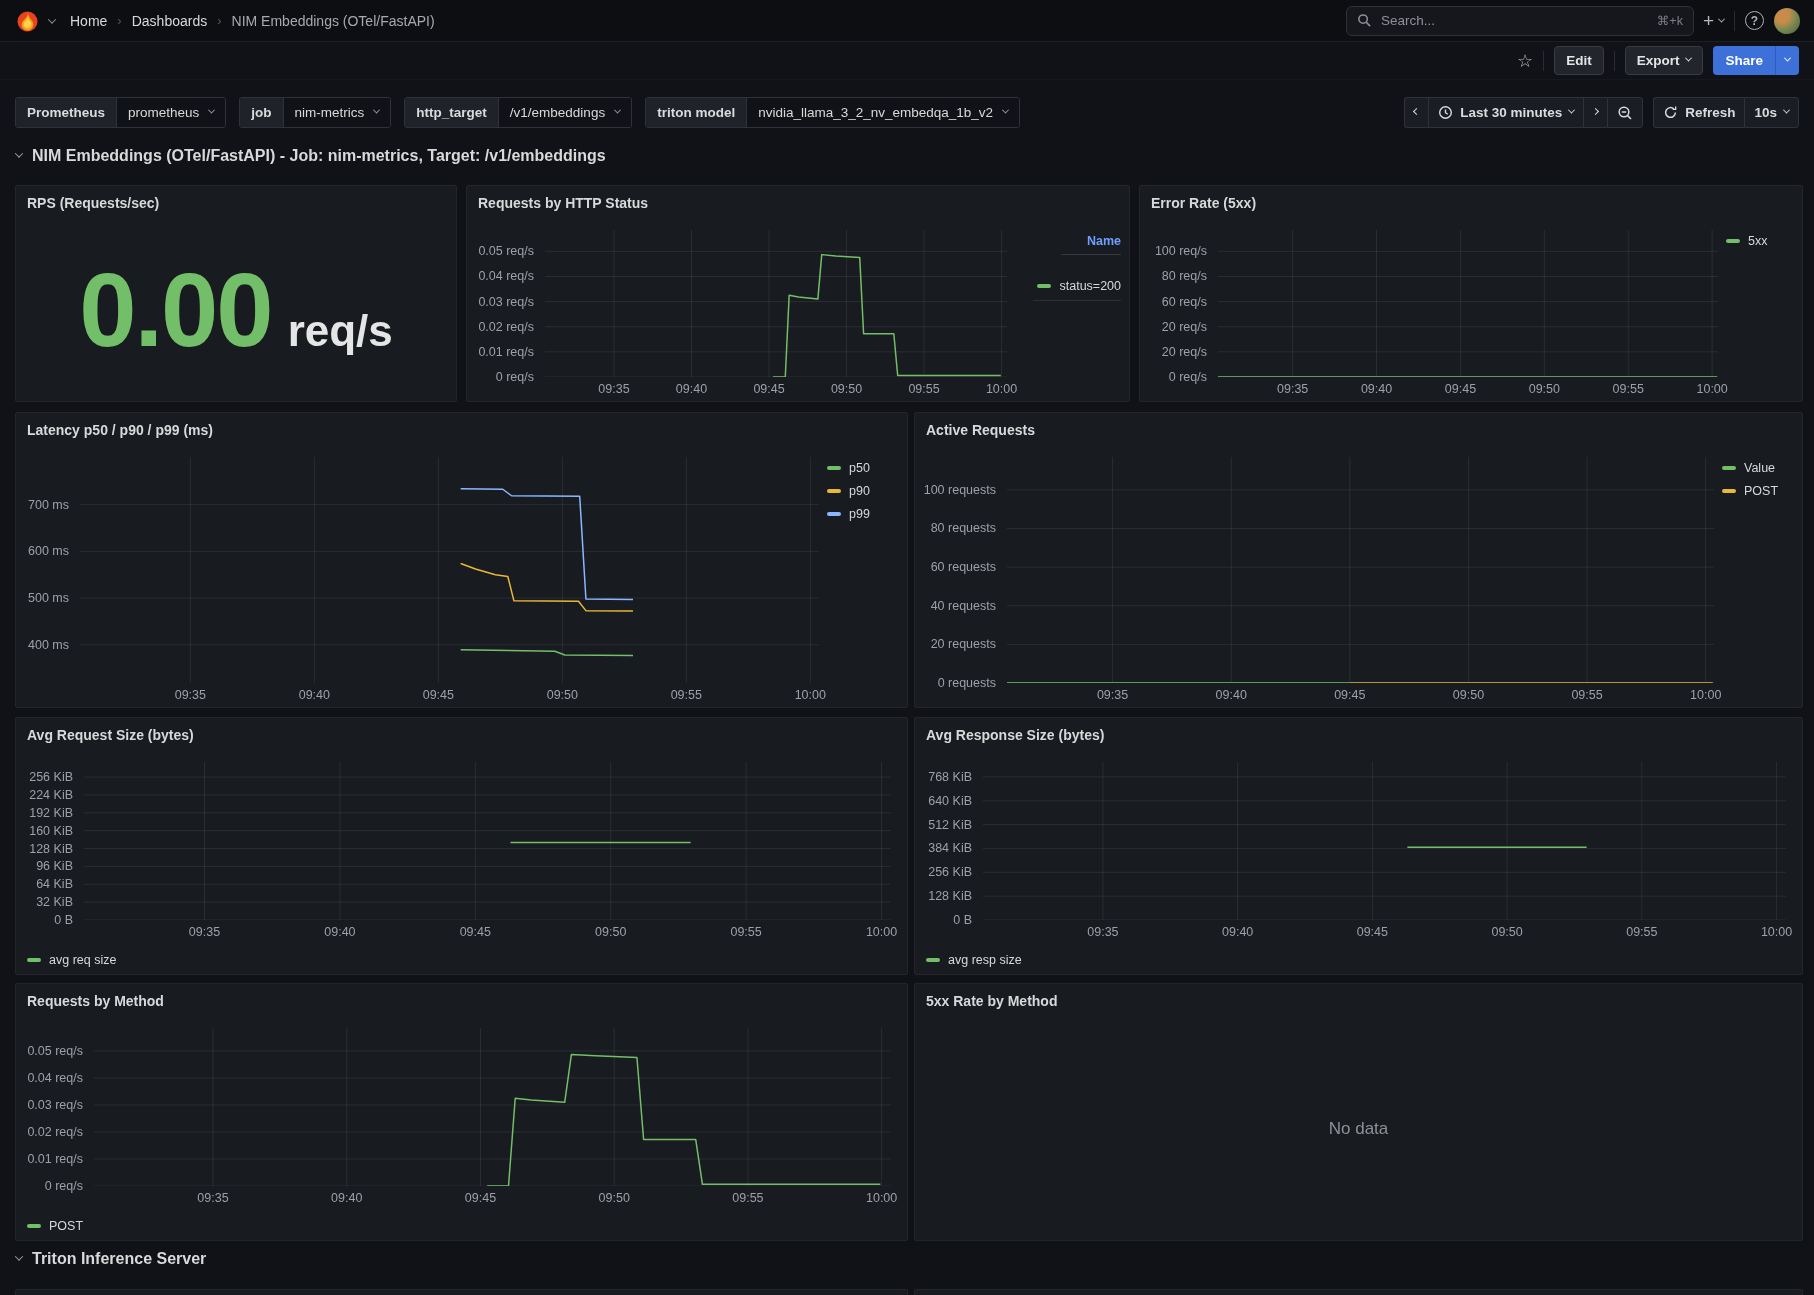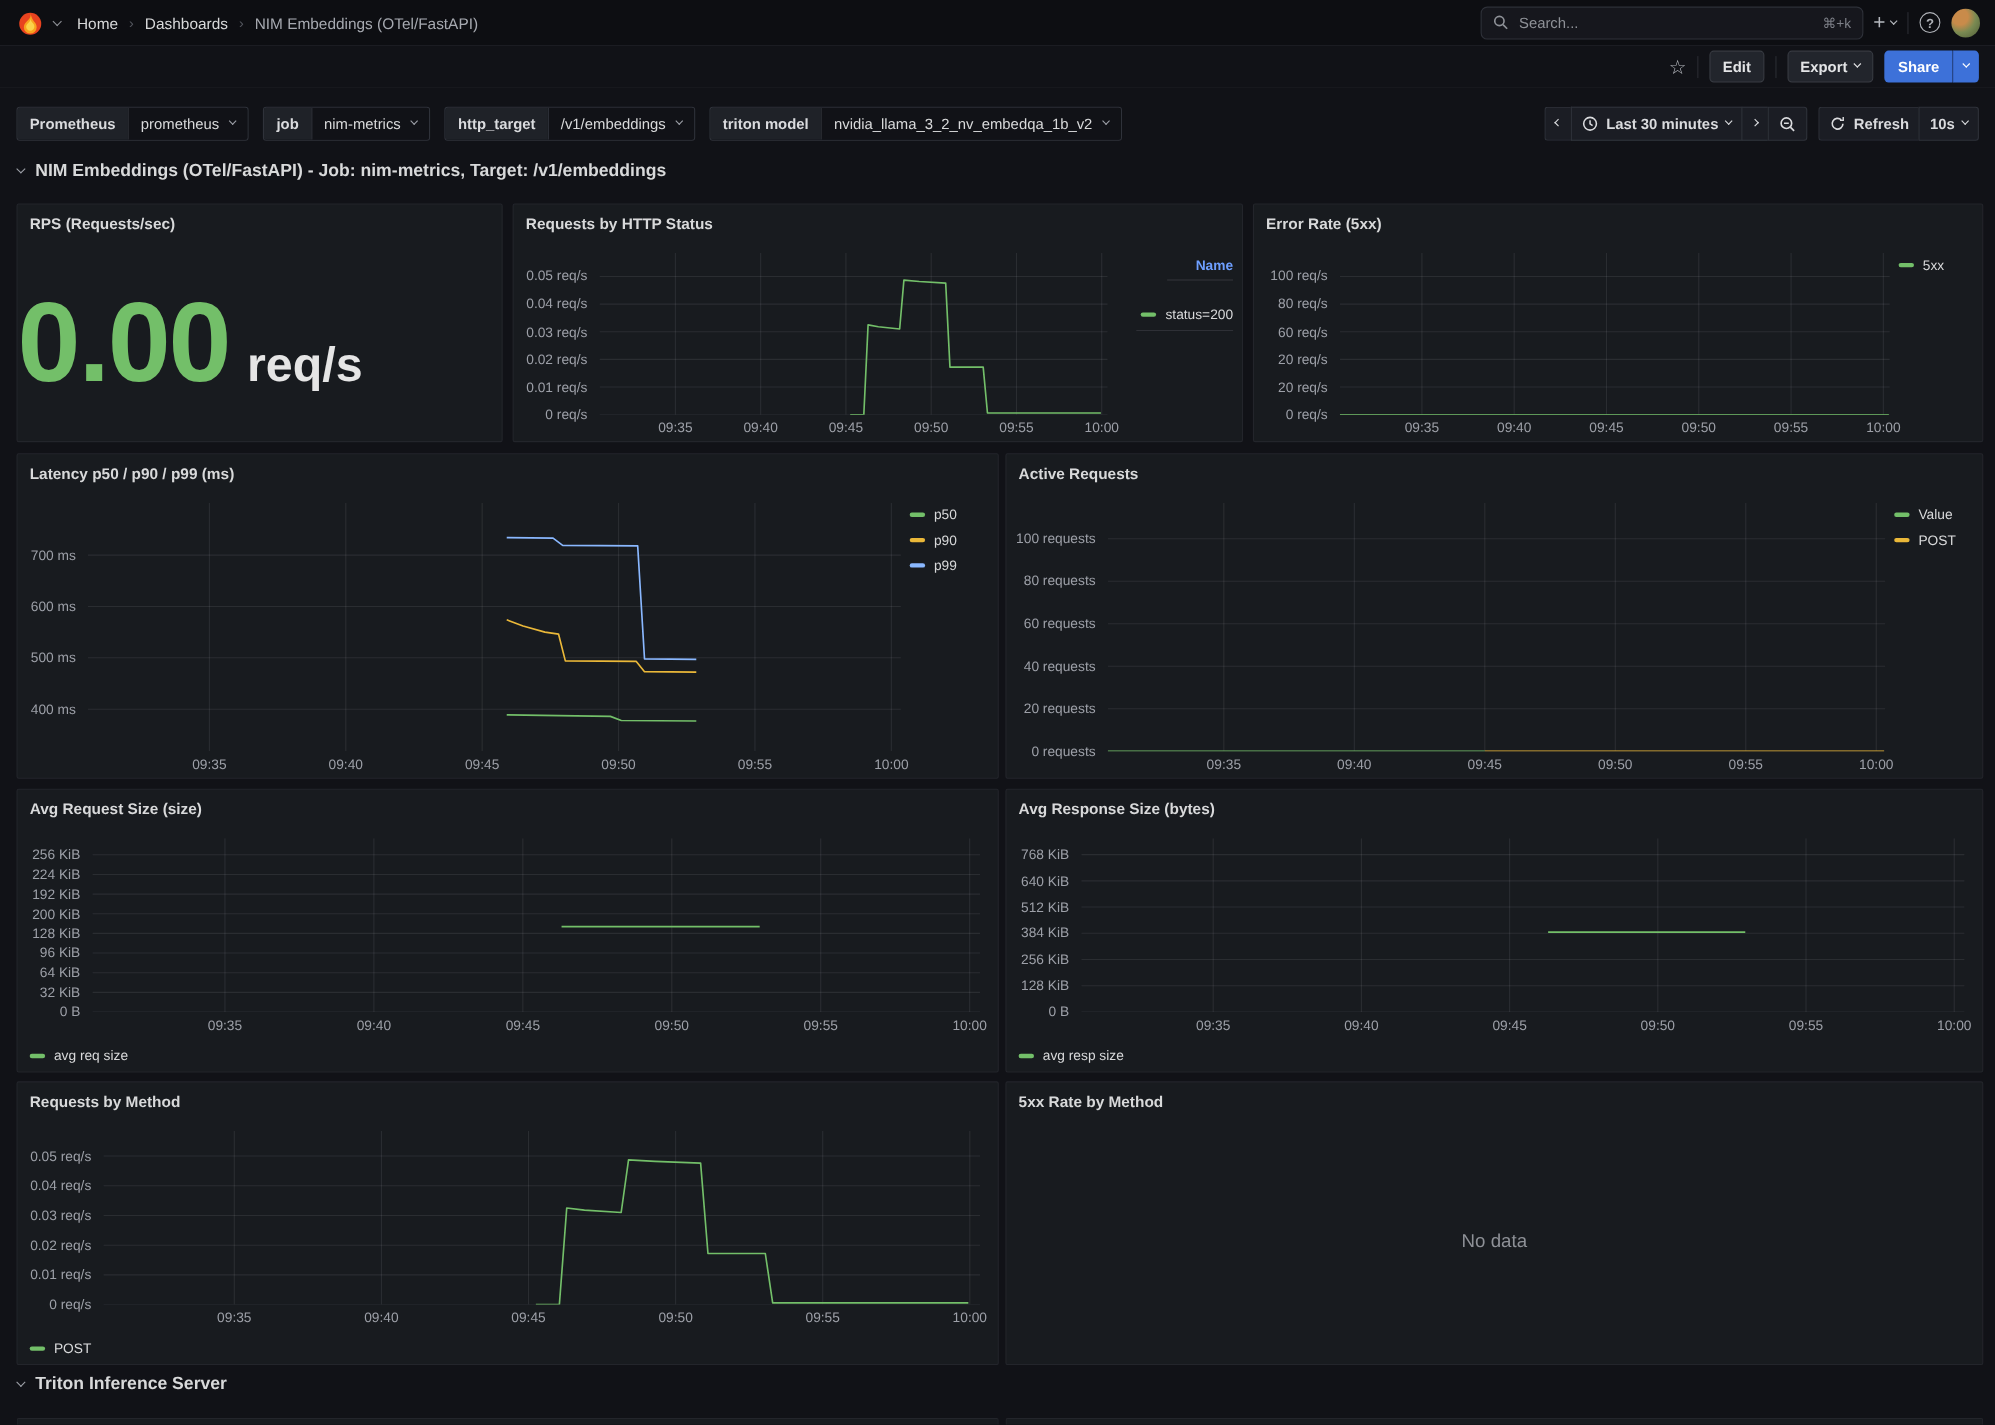--- a/index.html
+++ b/index.html
@@ -85,21 +85,21 @@
     color:#d8d9da; }
   .lr-r { display:flex; align-items:center; gap:8px; cursor:pointer; white-space:nowrap;}
   .marker { width:14px; height:4px; border-radius:2px; display:inline-block; flex:none;}
   .lt-h { color:#6e9fff; font-weight:700; font-size:12.5px; padding:0 0 6px 26px;
     border-bottom:1px solid rgba(204,204,220,0.16); cursor:pointer; }
   .lt-r { display:flex; align-items:center; gap:8px; padding:7px 0 7px 4px;
     border-bottom:1px solid rgba(204,204,220,0.12); cursor:pointer; white-space:nowrap;}
   .legend-bottom { position:absolute; left:11px; bottom:7px; display:flex; gap:16px; font-size:12.5px;
     color:#d8d9da; align-items:center; }
   .stat-body { position:absolute; left:0; right:0; top:34px; bottom:0; display:flex; align-items:center;
-    gap:16px; }
+    justify-content:center; gap:16px; }
   .stat-row { display:flex; align-items:baseline; gap:16px; }
   .stat-val { font-size:103px; font-weight:700; color:#73BF69; letter-spacing:-2px;}
   .stat-unit { font-size:44px; font-weight:700; color:#e5e5e5; }
   .no-data { position:absolute; left:0; right:0; top:34px; bottom:0; display:flex; align-items:center;
     justify-content:center; color:#8e9197; font-size:17px; }
   
   #p-rps    { left:15px;  top:185px; width:442px; height:217px; }
   #p-http   { left:466px; top:185px; width:664px; height:217px; }
   #p-err    { left:1139px;top:185px; width:664px; height:217px; }
   #p-lat    { left:15px;  top:412px; width:893px; height:296px; }
@@ -435,27 +435,27 @@
         <div class="xtick" style="left: 98.8255%;">10:00</div>
       </div>
       <div class="legend-right" style="right: 8px; top: 14px; width: 72px;">
         <div class="lr-r"><i class="marker" style="background:#73BF69"></i>Value</div>
         <div class="lr-r"><i class="marker" style="background:#EAB839"></i>POST</div>
       </div>
     </div>
 </div>
 
 <div class="panel" id="p-reqsz">
-  <div class="panel-title">Avg Request Size (size)</div>
+  <div class="panel-title">Avg Request Size (bytes)</div>
   <div class="chart-body">
       <div class="yaxis" style="width: 66px; top: 10px; bottom: 54px;">
         <div class="ytick" style="top: 9.54064%;">256 KiB</div>
         <div class="ytick" style="top: 20.8481%;">224 KiB</div>
         <div class="ytick" style="top: 32.1555%;">192 KiB</div>
-        <div class="ytick" style="top: 43.4629%;">200 KiB</div>
+        <div class="ytick" style="top: 43.4629%;">160 KiB</div>
         <div class="ytick" style="top: 54.7703%;">128 KiB</div>
         <div class="ytick" style="top: 66.0777%;">96 KiB</div>
         <div class="ytick" style="top: 77.3852%;">64 KiB</div>
         <div class="ytick" style="top: 88.6926%;">32 KiB</div>
         <div class="ytick" style="top: 100%;">0 B</div>
       </div>
       <div class="plot" style="inset: 10px 16px 54px 68px;">
         <svg viewBox="0 0 1000 1000" preserveAspectRatio="none">
           <g class="grid">
             <line x1="0" x2="1000" y1="95.40636042402828" y2="95.40636042402828"></line>

